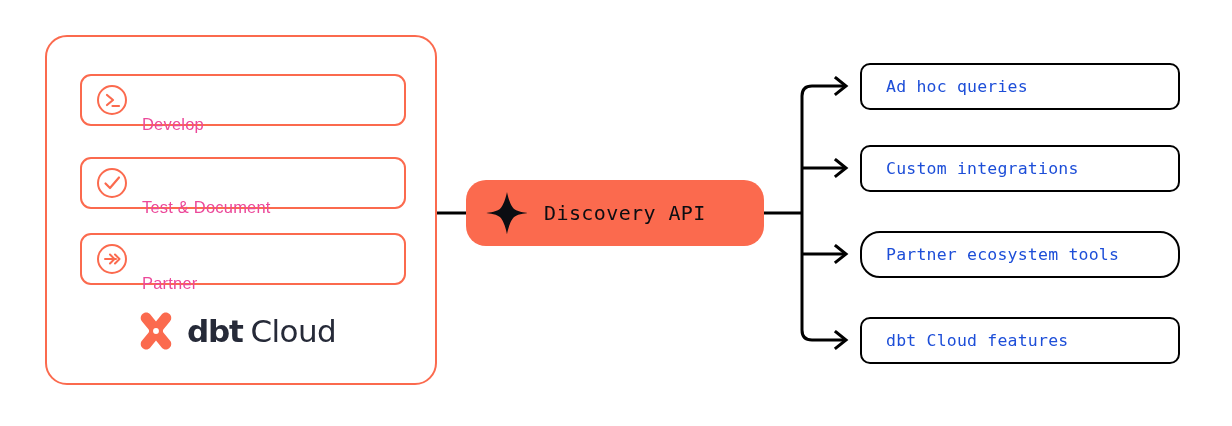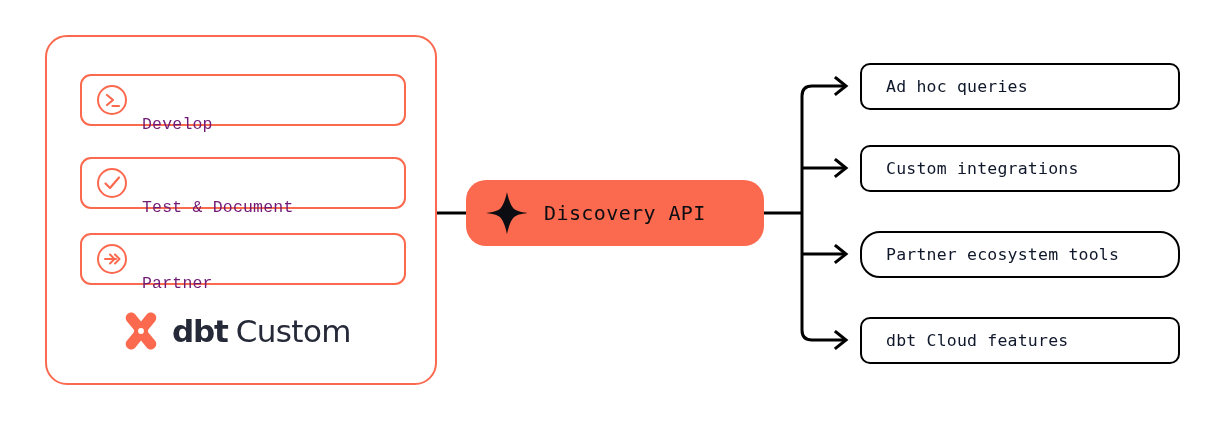--- a/index.html
+++ b/index.html
@@ -49,24 +49,24 @@
 
   .stage-icon {
     width: 32px;
     height: 32px;
     margin-left: 14px;
     margin-right: 14px;
     flex: 0 0 auto;
     display: block;
   }
   .stage-label {
-    font-family: Liberation Mono, monospace;
+    font-family: Liberation Sans, sans-serif;
     font-size: 16.5px;
     letter-spacing: 0.2px;
-    color: #701a75;
+    color: #ec4899;
     white-space: nowrap;
     margin-top: 48px;
   }
 
   
   .dbt-logo {
     position: absolute;
     left: 0;
     right: 12px;
     top: 266px;
@@ -136,21 +136,21 @@
     align-items: center;
   }
   .out-box-1 { top: 63px; }
   .out-box-2 { top: 145px; }
   .out-box-3 { top: 231px; border-radius: 20px; }
   .out-box-4 { top: 317px; }
   .out-label {
     font-family: "DejaVu Sans Mono", monospace;
     font-size: 16.5px;
     letter-spacing: 0.2px;
-    color: #0f172a;
+    color: #1d4ed8;
     margin-left: 24px;
     white-space: nowrap;
   }
 
   
   .connectors {
     position: absolute;
     left: 0;
     top: 0;
     width: 1232px;
@@ -219,21 +219,21 @@
                  C32.4 3.4 35.8 2.9 38.4 5.2 C41.2 7.6 41.3 11.2 39.2 13.6
                  L32.2 22.1 C31.3 23.2 31.3 24.8 32.2 25.9 L39.2 34.4
                  C41.3 36.8 41.2 40.4 38.4 42.8 C35.8 45.1 32.4 44.6 30.4 42.4
                  L24 34.4 L17.6 42.4 C15.6 44.6 12.2 45.1 9.6 42.8
                  C6.8 40.4 6.7 36.8 8.8 34.4 L15.8 25.9 C16.7 24.8 16.7 23.2 15.8 22.1
                  L8.8 13.6 C6.7 11.2 6.8 7.6 9.6 5.2 Z" fill="#FB6A4E"></path>
         <circle cx="24" cy="24" r="3.2" fill="#ffffff"></circle>
       </svg>
       <span class="dbt-wordmark">
         <span class="dbt-bold">dbt</span>
-        <span class="dbt-light">Custom</span>
+        <span class="dbt-light">Cloud</span>
       </span>
     </div>
 
   </div>
 
   <div class="center-node">
     <svg class="sparkle-icon" viewBox="0 0 46 46" xmlns="http://www.w3.org/2000/svg">
       <path d="M23 2 C23 2 25.5 15.5 30.5 19.3 C34.4 22.3 44 23 44 23
                C44 23 34.4 23.7 30.5 26.7 C25.5 30.5 23 44 23 44
                C23 44 20.5 30.5 15.5 26.7 C11.6 23.7 2 23 2 23

